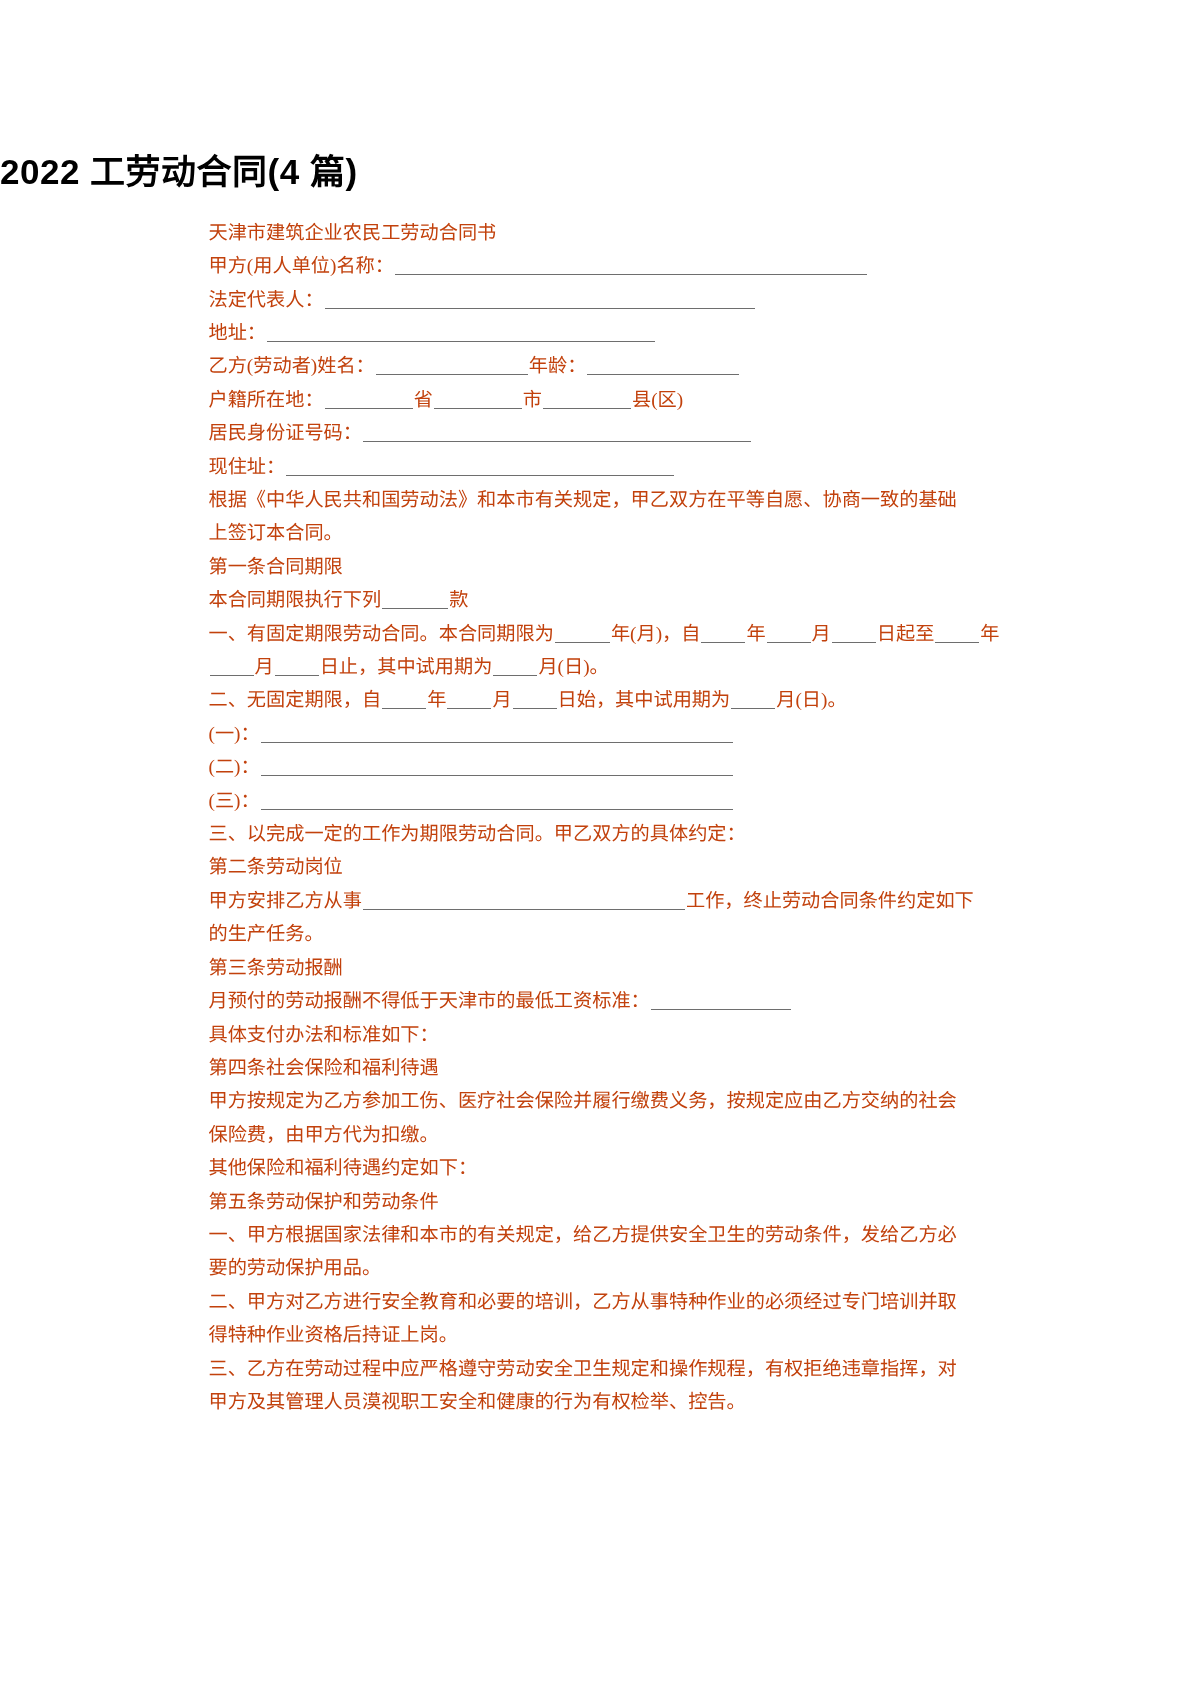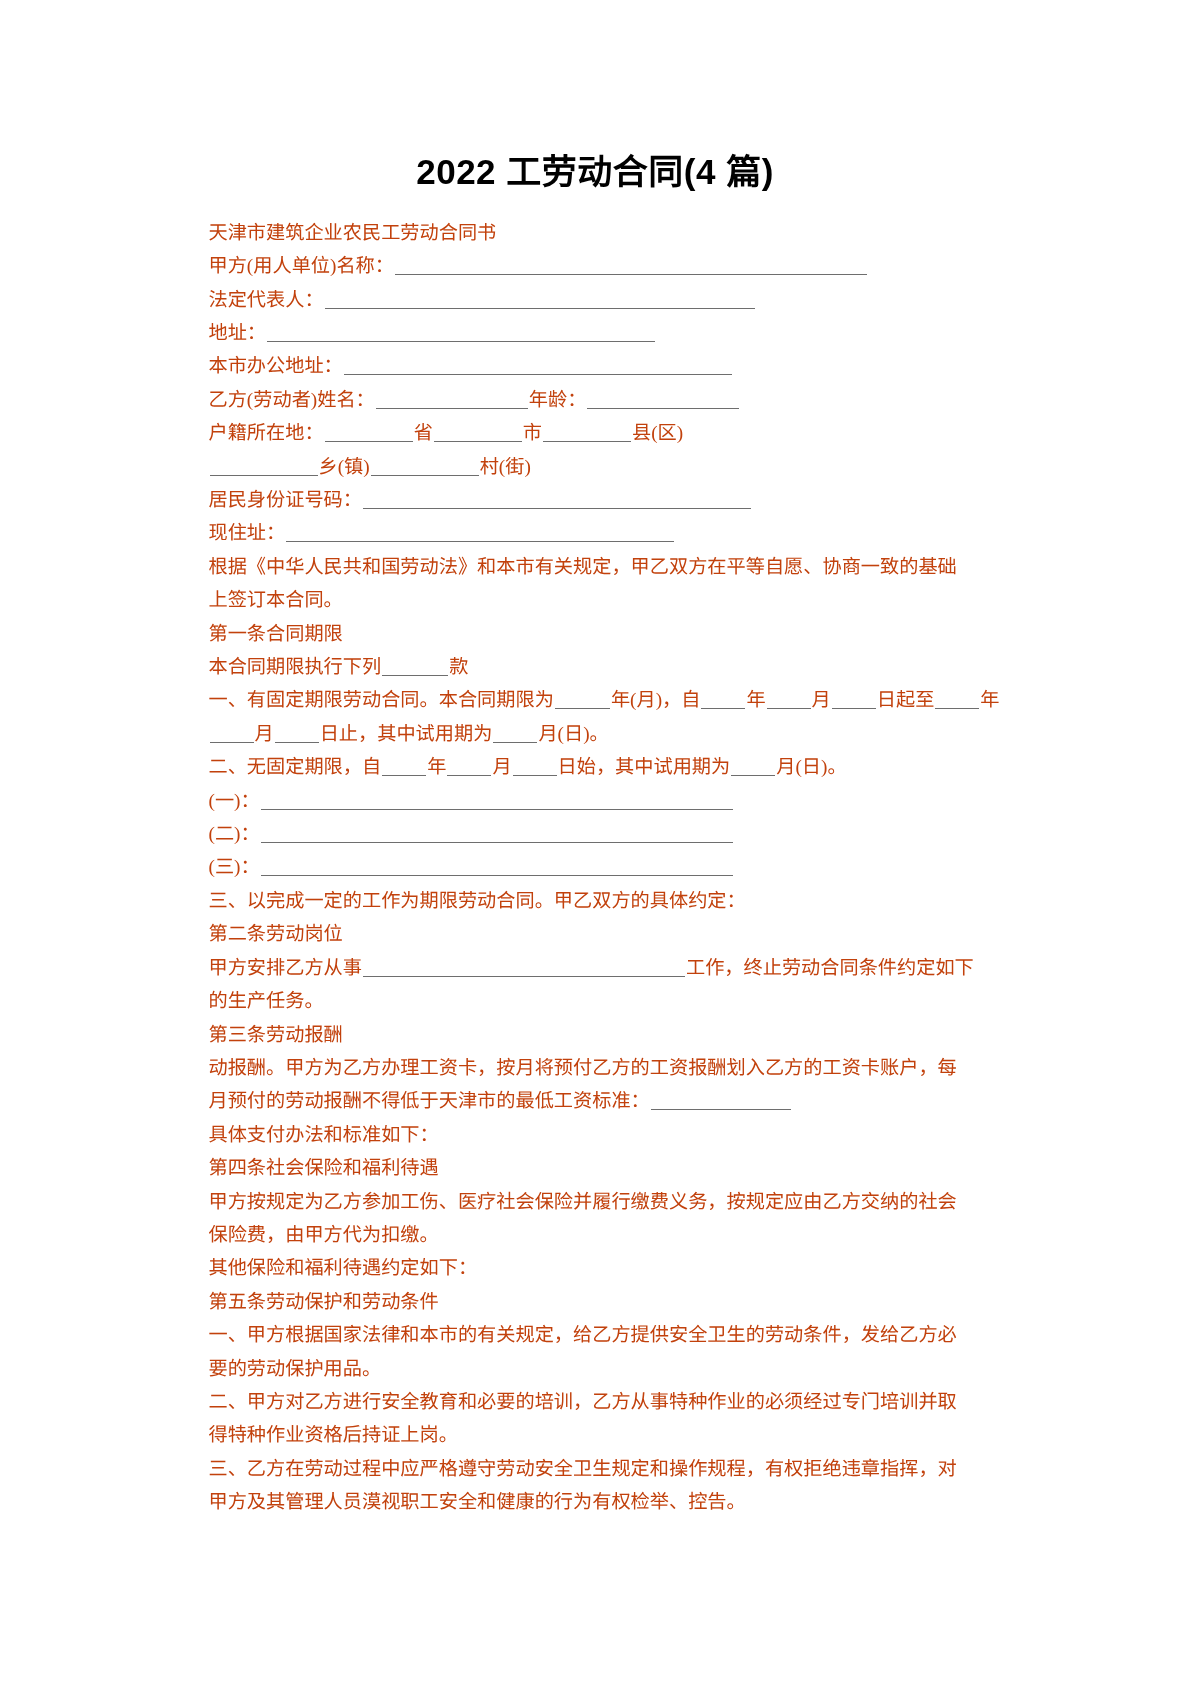--- a/index.html
+++ b/index.html
@@ -21,21 +21,20 @@
     width: 1190px;
     height: 1683px;
     padding: 0;
     background: #fff;
     position: relative;
   }
   .doc-title {
     font-family: "Liberation Sans", "DejaVu Sans", sans-serif;
     font-weight: bold;
     font-size: 35px;
-    text-align: center;
     letter-spacing: 0.5px;
     margin: 0;
     padding-top: 150px;
     padding-bottom: 0;
     line-height: 1.25;
     color: #000;
   }
   .body-block {
     margin: 0 auto;
     width: 795px;
@@ -92,36 +91,30 @@
     </p>
 
     <p class="line">
       <span>法定代表人：</span><span class="blank w40"></span>
     </p>
 
     <p class="line">
       <span>地址：</span><span class="blank w36"></span>
     </p>
 
-    <p class="line">
-      <span>本市办公地址：</span><span class="blank w36"></span>
-    </p>
 
     <p class="line">
       <span>乙方(劳动者)姓名：</span><span class="blank w14"></span><span>年龄：</span><span class="blank w14"></span>
     </p>
 
 
     <p class="line">
       <span>户籍所在地：</span><span class="blank w8"></span><span>省</span><span class="blank w8"></span><span>市</span><span class="blank w8"></span><span>县(区)</span>
     </p>
 
-    <p class="line">
-      <span class="blank w10"></span><span>乡(镇)</span><span class="blank w10"></span><span>村(街)</span>
-    </p>
 
     <p class="line">
       <span>居民身份证号码：</span><span class="blank w36"></span>
     </p>
 
     <p class="line">
       <span>现住址：</span><span class="blank w36"></span>
     </p>
 
     <p class="line">
@@ -170,23 +163,20 @@
     </p>
     <p class="line">
       <span>甲方安排乙方从事</span><span class="blank w30"></span><span>工作，终止劳动合同条件约定如下</span>
     </p>
     <p class="line">
       <span>的生产任务。</span>
     </p>
 
     <p class="line">
       <span>第三条劳动报酬</span>
-    </p>
-    <p class="line">
-      <span>动报酬。甲方为乙方办理工资卡，按月将预付乙方的工资报酬划入乙方的工资卡账户，每</span>
     </p>
     <p class="line">
       <span>月预付的劳动报酬不得低于天津市的最低工资标准：</span><span class="blank w13"></span>
     </p>
     <p class="line">
       <span>具体支付办法和标准如下：</span>
     </p>
 
     <p class="line">
       <span>第四条社会保险和福利待遇</span>

